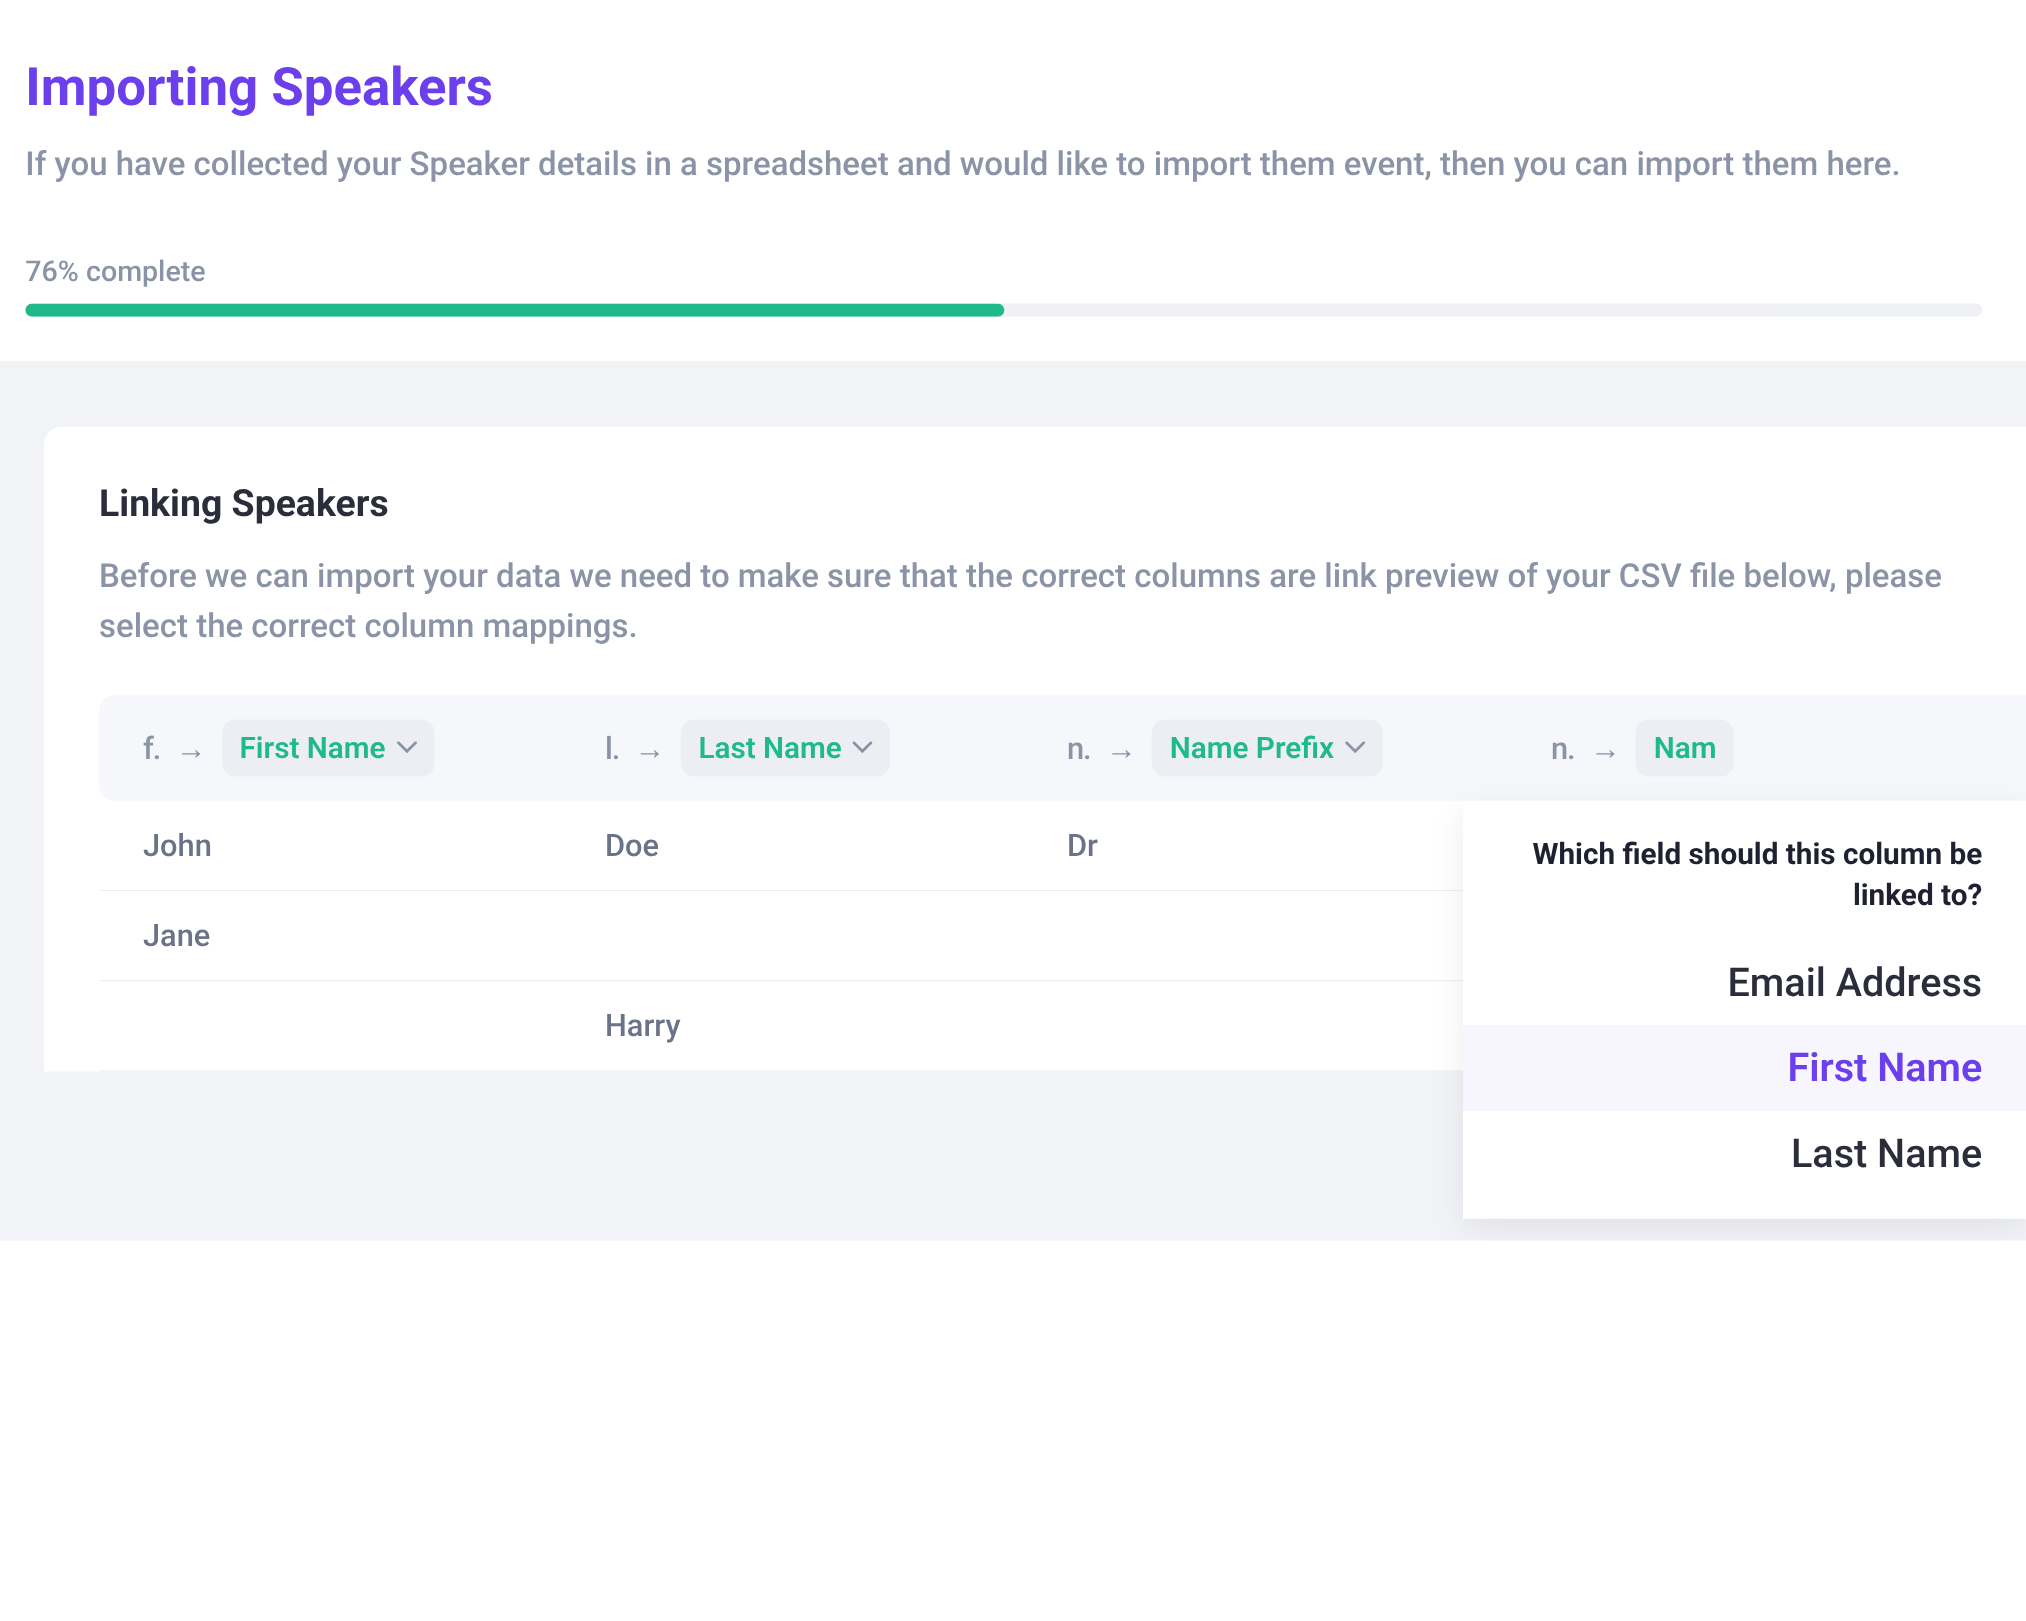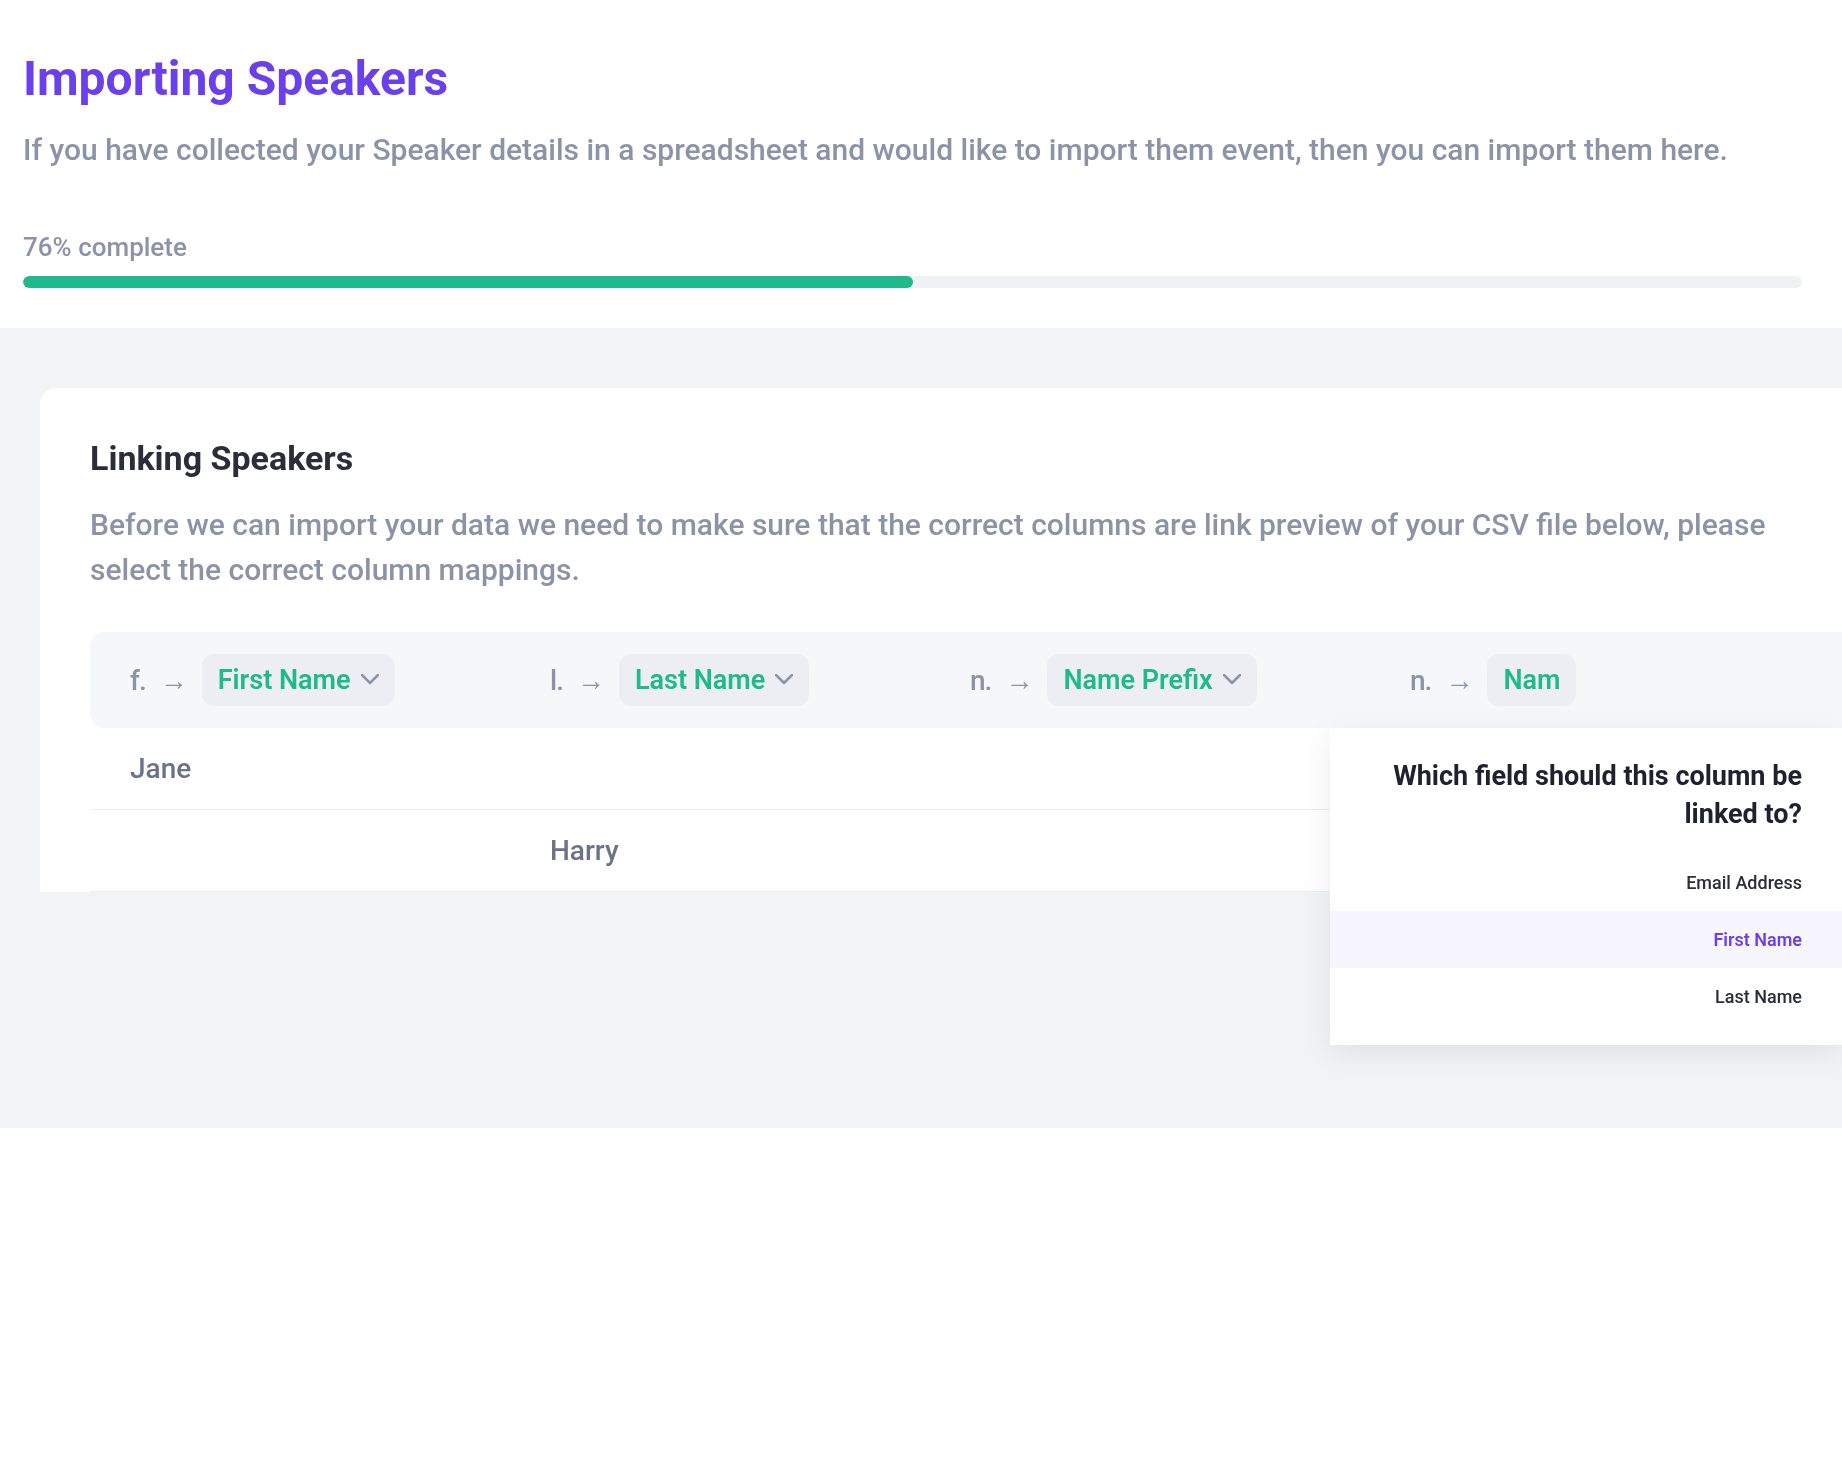--- a/index.html
+++ b/index.html
@@ -152,21 +152,21 @@
     }
     .dropdown-title {
       font-size: 27px;
       font-weight: 700;
       color: #1f2130;
       padding: 0 40px 20px 40px;
       line-height: 1.4;
     }
     .dropdown-option {
       padding: 18px 40px;
-      font-size: 18px;
+      font-size: 36px;
       font-weight: 500;
       color: #2b2d3b;
       cursor: pointer;
     }
     .dropdown-option.selected {
       background: #f7f6fe;
       color: #6B3FEB;
       font-weight: 600;
     }
   </style>
@@ -232,20 +232,26 @@
         <span class="source-label">n.</span>
         <span class="arrow-icon">→</span>
         <div class="mapping-dropdown">
           <span class="mapping-dropdown-label">Nam</span>
         </div>
       </div>
     </div>
 
     <div class="table-body">
       <div class="table-row">
+        <div class="table-cell col-1">John</div>
+        <div class="table-cell col-2">Doe</div>
+        <div class="table-cell col-3">Dr</div>
+        <div class="table-cell col-4"></div>
+      </div>
+      <div class="table-row">
         <div class="table-cell col-1">Jane</div>
         <div class="table-cell col-2"></div>
         <div class="table-cell col-3"></div>
         <div class="table-cell col-4"></div>
       </div>
       <div class="table-row">
         <div class="table-cell col-1"></div>
         <div class="table-cell col-2">Harry</div>
         <div class="table-cell col-3"></div>
         <div class="table-cell col-4"></div>

